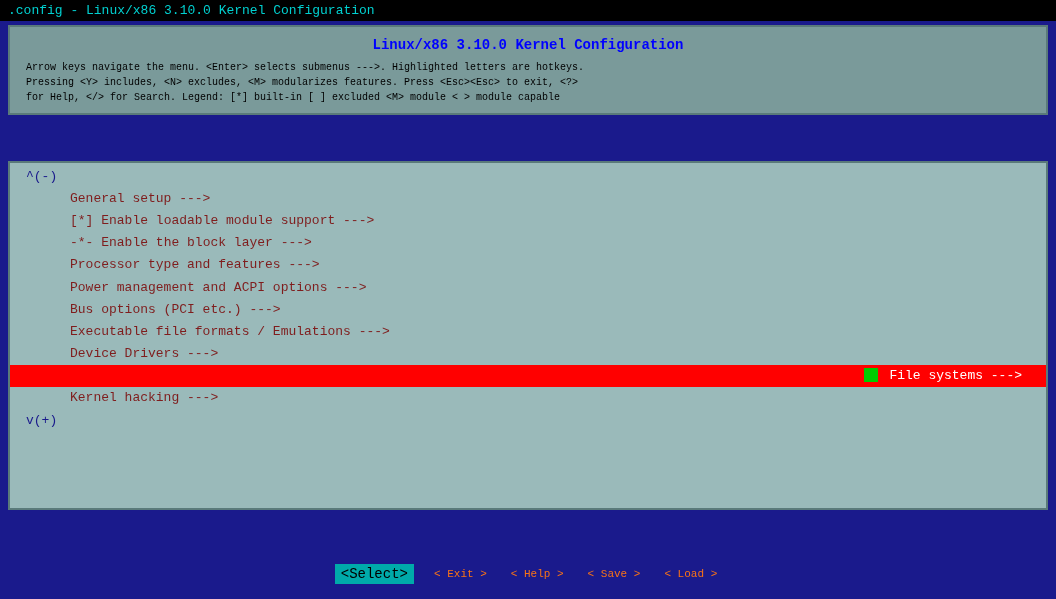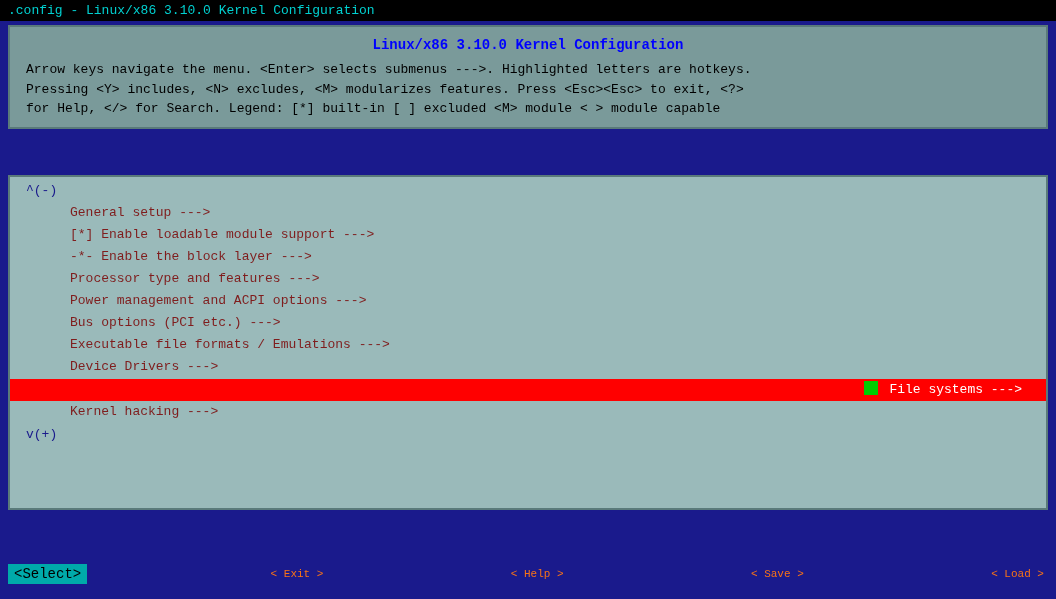--- a/index.html
+++ b/index.html
@@ -33,21 +33,21 @@
       border: 2px solid #5a7a7a;
     }
     .header-title {
       text-align: center;
       color: #0000ff;
       font-weight: bold;
       margin-bottom: 4px;
     }
     .header-text {
       color: #000000;
-      font-size: 13px;
+      font-size: 10px;
     }
     .menu-container {
       background: #9ababa;
       border: 2px solid #5a7a7a;
       flex: 1;
       margin-top: 2px;
       padding: 6px 0;
       position: relative;
       overflow: hidden;
     }
@@ -81,21 +81,21 @@
       top: -1px;
     }
     .menu-nav-bottom {
       color: #1a1a8c;
       padding: 0 16px;
       margin-top: 4px;
       font-size: 13px;
     }
     .button-bar {
       display: flex;
-      justify-content: space-between;
+      justify-content: center;
       align-items: center;
       gap: 16px;
       padding: 10px 0;
       background: #1a1a8c;
     }
     .btn {
       color: #f97316;
       font-family: 'Courier New', Courier, monospace;
       font-size: 11px;
       cursor: pointer;

